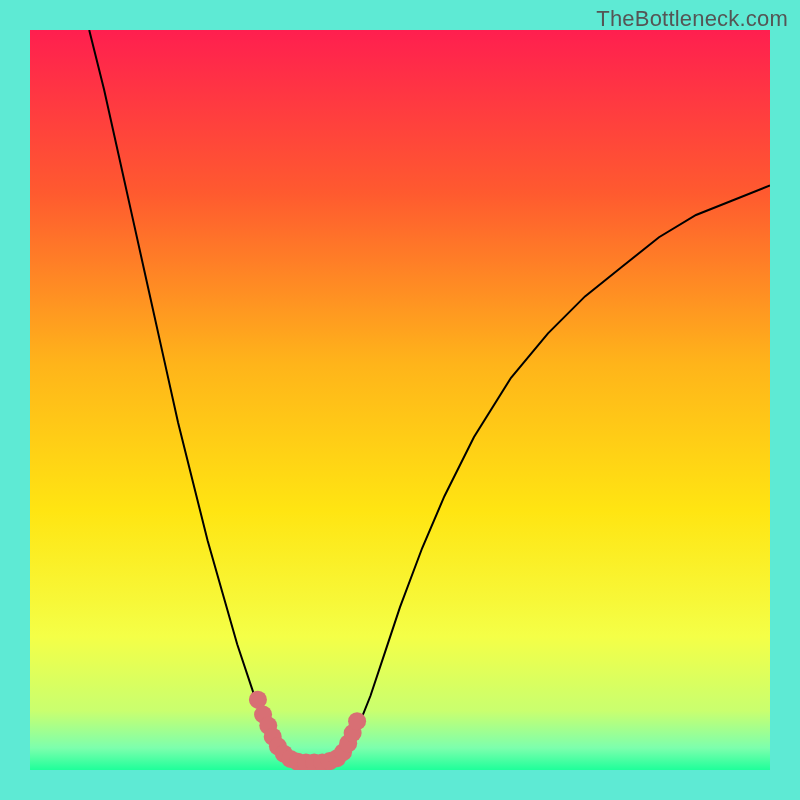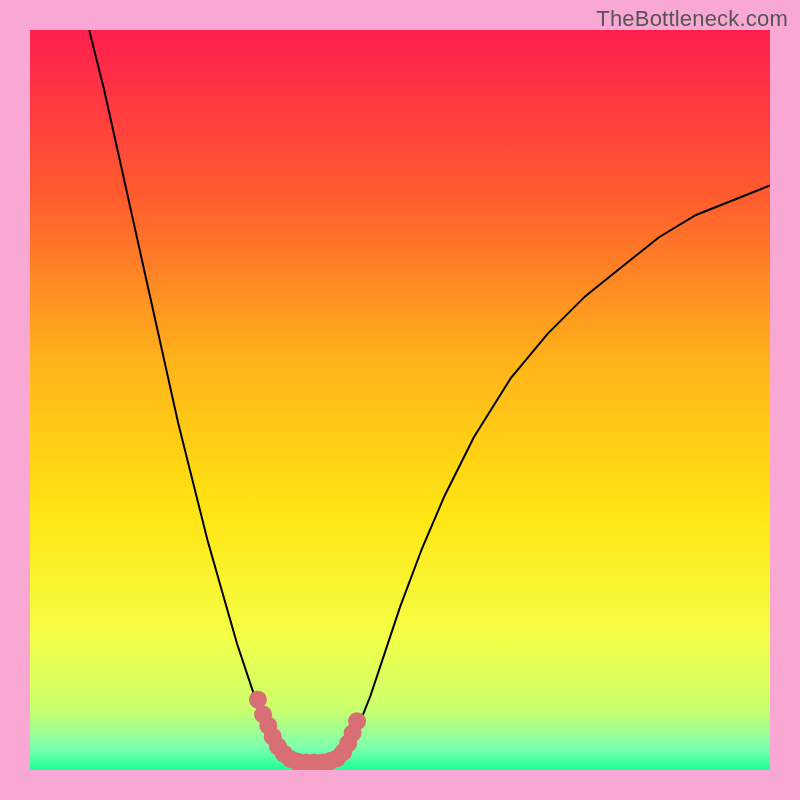--- a/index.html
+++ b/index.html
@@ -8,21 +8,21 @@
     width: 800px;
     height: 800px;
     background: #000;
     overflow: hidden;
     font-family: Arial, Helvetica, sans-serif;
   }
   .outer {
     position: relative;
     width: 800px;
     height: 800px;
-    background: #f9a8d4;
+    background: #5eead4;
   }
   .watermark {
     position: absolute;
     top: 6px;
     right: 12px;
     color: #555;
     font-size: 22px;
     font-weight: 500;
     letter-spacing: 0.2px;
     pointer-events: none;

